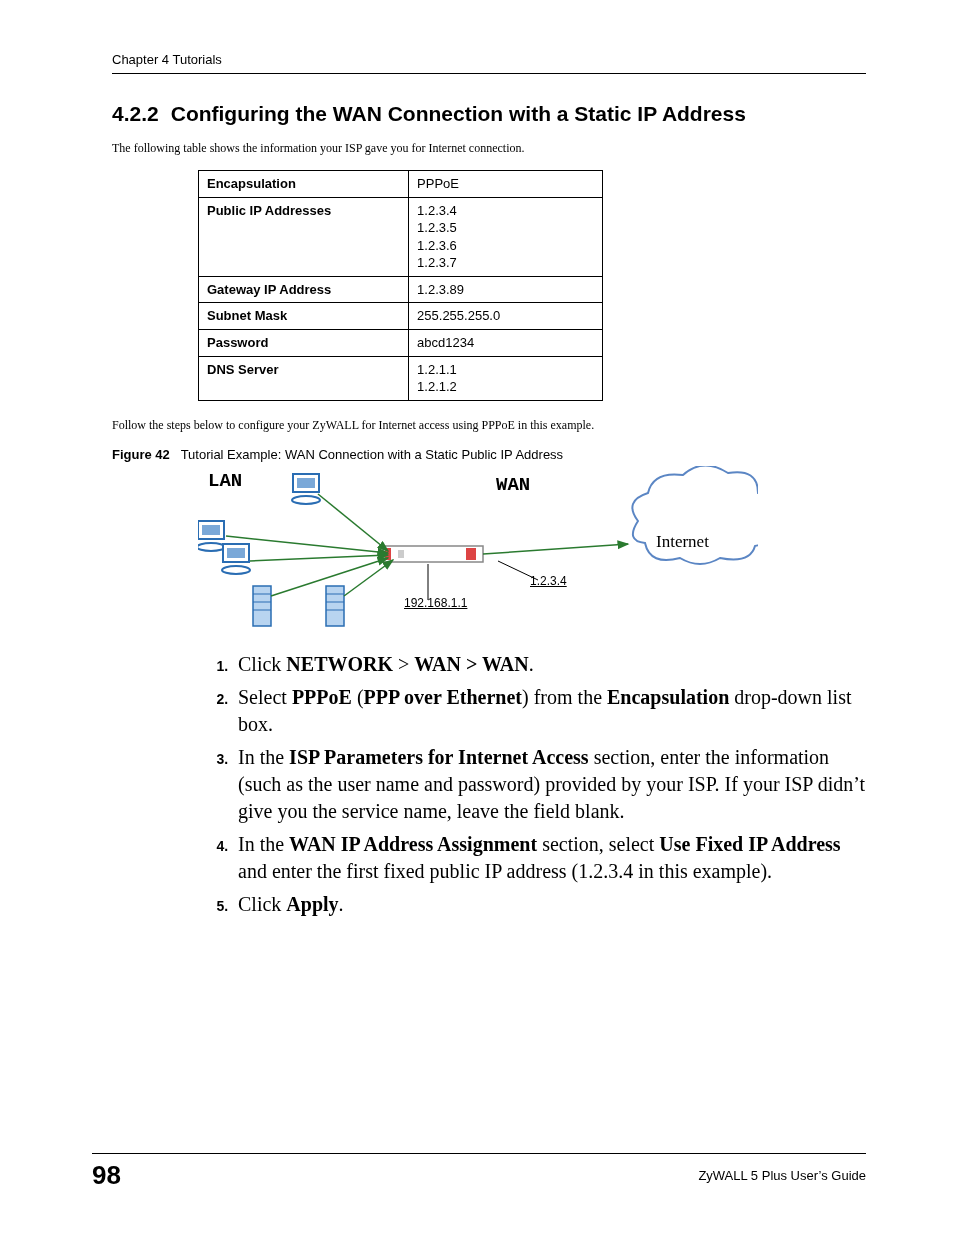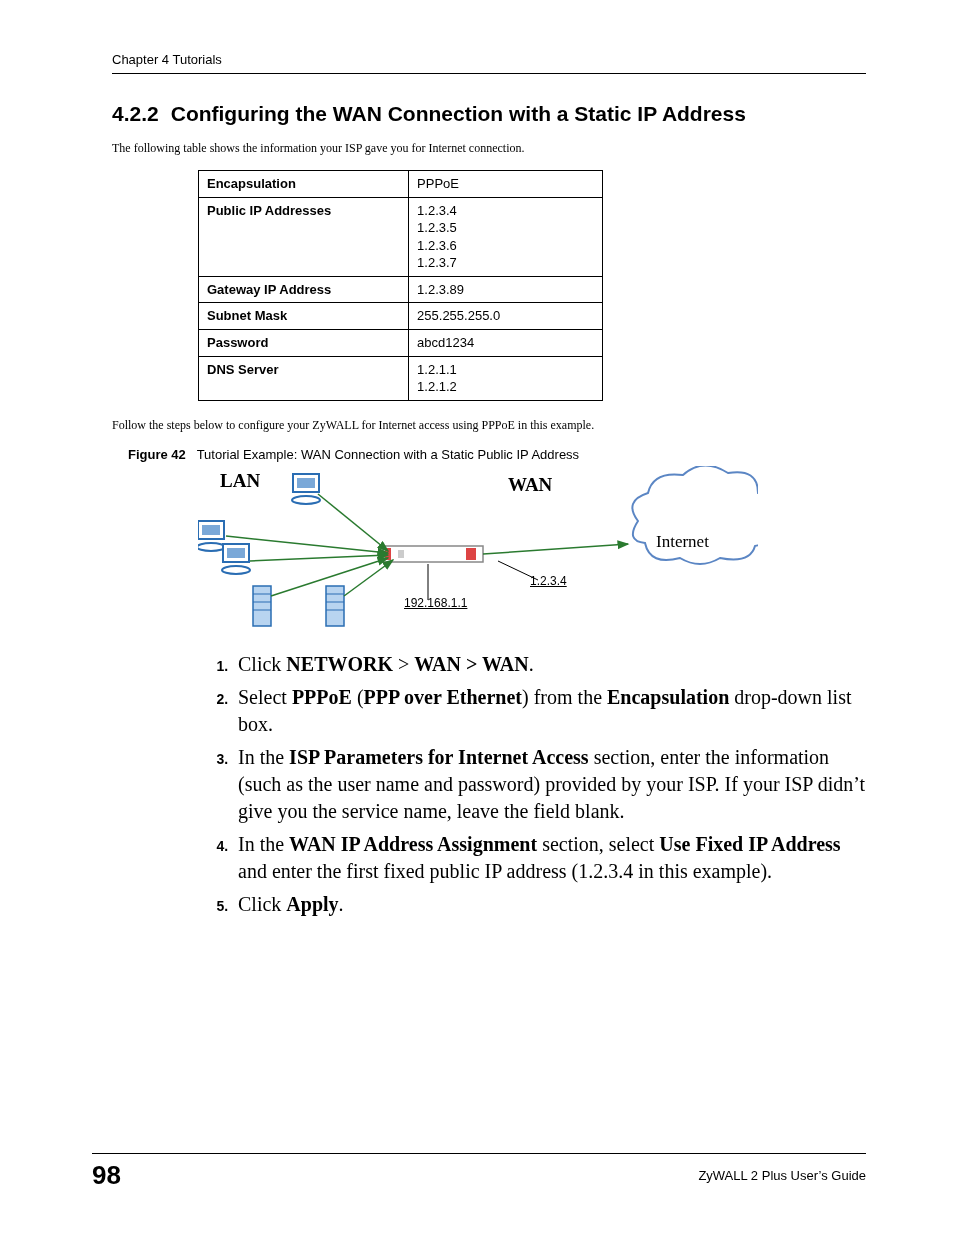--- a/index.html
+++ b/index.html
@@ -58,21 +58,21 @@
     vertical-align: top;
     line-height: 1.35;
   }
   table.info td:first-child {
     font-weight: bold;
     width: 52%;
   }
   .figure-caption {
     font-family: Arial, Helvetica, sans-serif;
     font-size: 13px;
-    margin: 8px 0 4px 16px;
+    margin: 8px 0 4px 0;
   }
   .figure-caption .fig-label {
     font-weight: bold;
   }
   .diagram {
     width: 560px;
     height: 175px;
     position: relative;
     margin-bottom: 10px;
   }
@@ -110,25 +110,24 @@
   .page-number {
     font-family: Arial, Helvetica, sans-serif;
     font-weight: bold;
     font-size: 26px;
   }
   .guide-name {
     font-family: Arial, Helvetica, sans-serif;
     font-size: 13px;
   }
   .lan-label, .wan-label {
-    font-family: Liberation Serif, serif;
+    font-family: Liberation Mono, monospace;
     font-weight: bold;
     font-size: 19px;
     position: absolute;
-    margin-left: 12px;
   }
   .internet-label {
     font-family: "Times New Roman", serif;
     font-size: 17px;
     position: absolute;
   }
   .ip-label {
     font-family: Arial, Helvetica, sans-serif;
     font-size: 12px;
     position: absolute;
@@ -256,17 +255,17 @@
     </li>
     <li>
       <span>Click </span><b>Apply</b><span>.</span>
     </li>
   </ol>
 
   <div class="footer">
     <hr class="foot-rule">
     <div class="footer-row">
       <span class="page-number">98</span>
-      <span class="guide-name">ZyWALL 2 Plus User’s Guide</span>
+      <span class="guide-name">ZyWALL 5 Plus User’s Guide</span>
     </div>
   </div>
 
 </div>
 
 </body></html>

